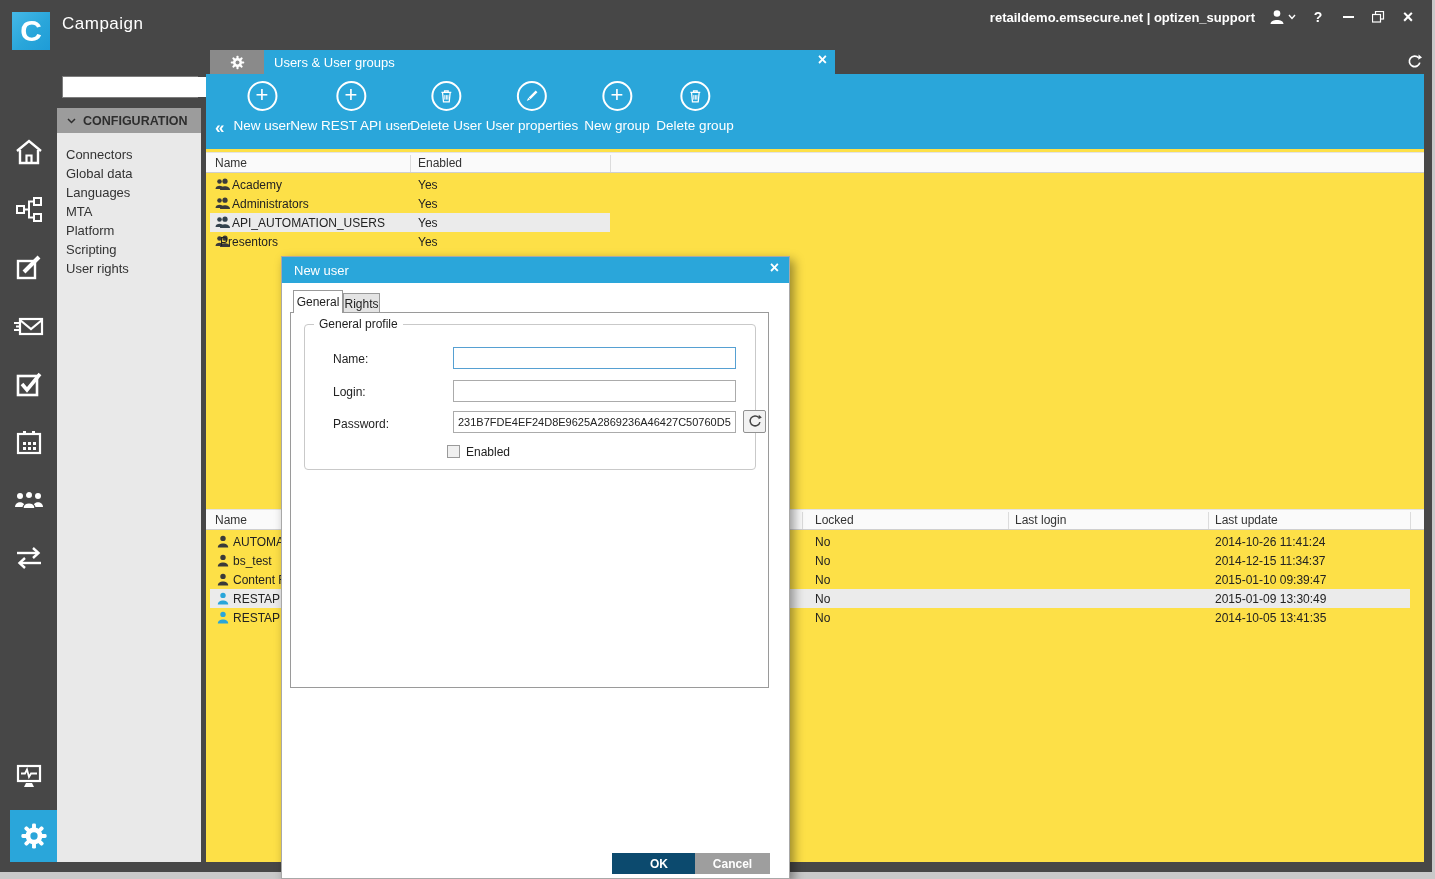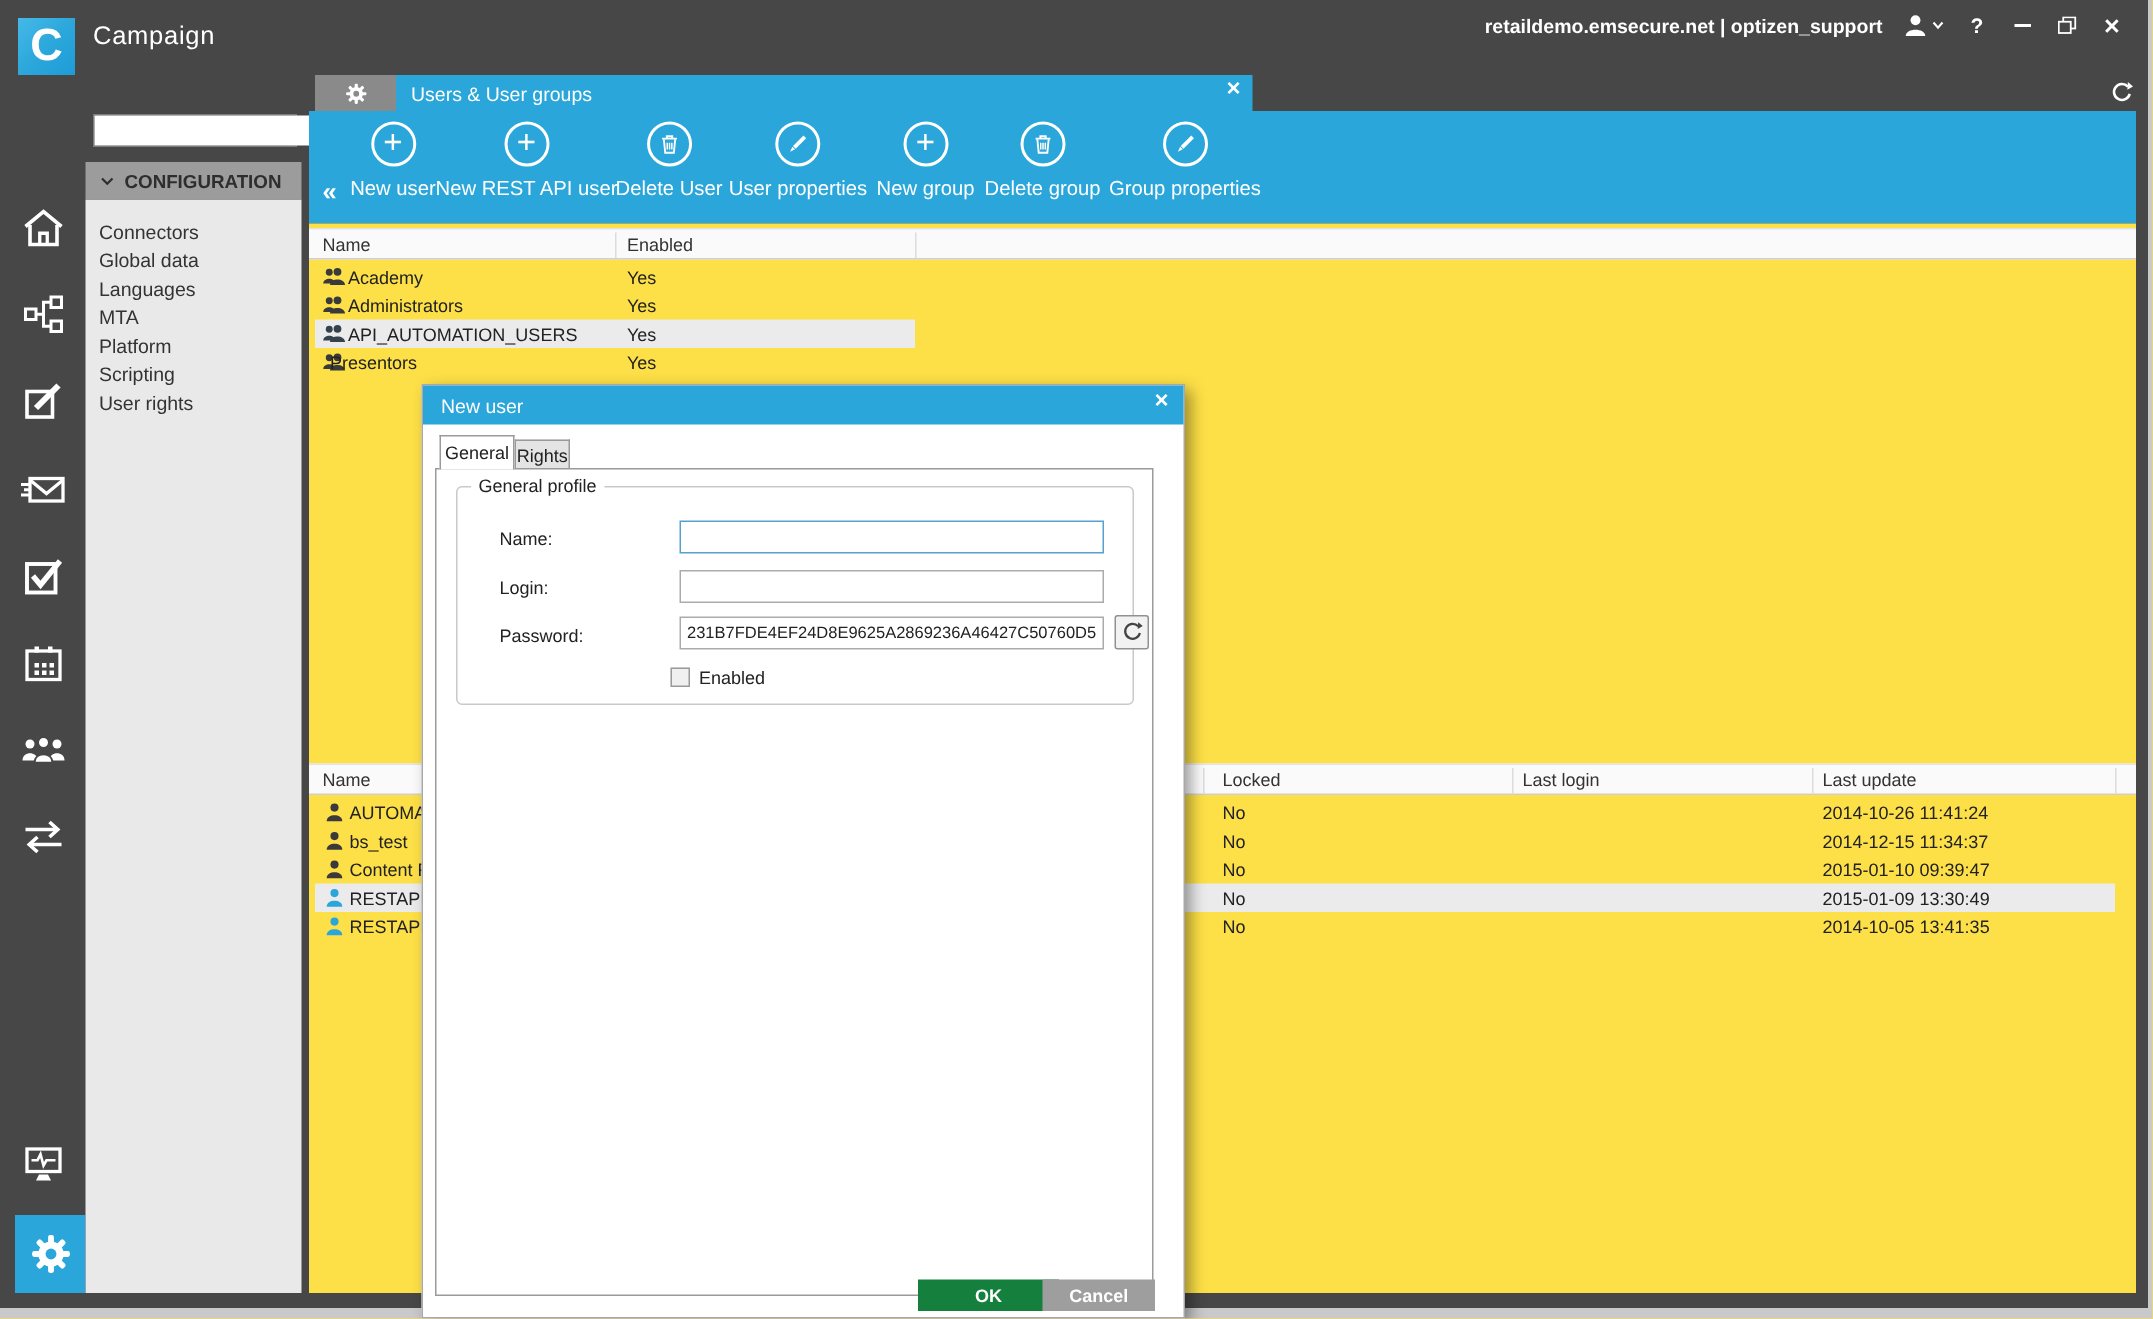--- a/index.html
+++ b/index.html
@@ -64,34 +64,34 @@
 
   
   .dialog { position:absolute; left:281px; top:256px; width:509px; height:623px; background:#fff;
             border:1px solid #a8a8a8; box-shadow:4px 4px 10px rgba(0,0,0,.4); z-index:10; }
   .dlg-title { position:absolute; left:0; top:0; width:100%; height:26px; background:#2aa6da; color:#fff; display:flex; align-items:center; }
   .dlg-title .dtext { font-size:13px; padding-left:12px; }
   .dlg-close { position:absolute; right:10px; top:2px; color:#fff; font-size:16px; font-weight:bold; }
   .dtab { position:absolute; font-size:12px; color:#222; display:flex; align-items:center; justify-content:center; }
   .dtab-general { left:11px; top:33px; width:50px; height:23px; background:#fff; border:1px solid #9a9a9a; border-bottom:none; z-index:2; }
   .dtab-rights { left:61px; top:36px; width:37px; height:20px; background:#e4e4e4; border:1px solid #9a9a9a; border-bottom:none; }
-  .dpanel { position:absolute; left:8px; top:55px; width:479px; height:552px; background:#fff; border:1px solid #9a9a9a; }
+  .dpanel { position:absolute; left:8px; top:55px; width:479px; height:376px; background:#fff; border:1px solid #9a9a9a; }
   .fieldset { position:absolute; left:13px; top:11px; width:452px; height:146px; border:1px solid #c9c9c9; border-radius:4px; }
   .legend { position:absolute; left:9px; top:-8px; background:#fff; padding:0 5px; font-size:12px; color:#222; }
   .flabel { position:absolute; left:28px; font-size:12px; color:#222;text-align:right; }
   .finput { position:absolute; left:148px; width:283px; height:22px; border:1px solid #ababab; font-size:11px; padding:0 4px;
             font-family:"Liberation Sans",sans-serif; color:#222; outline:none; }
   .finput.focus { border:1px solid #56a0d2; }
   .refresh-btn { position:absolute; left:438px; width:23px; height:23px; background:#f2f2f2; border:1px solid #919191; border-radius:2px;
                  display:flex; align-items:center; justify-content:center; }
   .checkbox { position:absolute; left:150px; top:188px; width:13px; height:13px; background:#f0f0f0; border:1px solid #9a9a9a; }
   .cblabel { position:absolute; left:169px; top:187px; font-size:12px; color:#222; }
   .dlg-btn { position:absolute; top:596px; height:21px; color:#fff; font-size:12px; font-weight:bold;
              display:flex; align-items:center; justify-content:center; }
-  .btn-ok { left:330px; width:94px; background:#15803d; }
+  .btn-ok { left:330px; width:94px; background:#0c4a6e; }
   .btn-cancel { left:413px; width:75px; background:#9e9e9e; }
 
   svg { display:block; }
 </style>
 </head>
 <body>
 
 <div class="window">
 
   <div class="header">
@@ -307,31 +307,20 @@
       <div class="tbtn" style="left:489px;">
         <span class="circ">
           <svg width="18" height="18" viewBox="0 0 20 20">
             <path d="M4.5 6 H15.5 M8 6 V4.3 H12 V6" fill="none" stroke="#fff" stroke-width="1.4"></path>
             <path d="M5.8 6.5 L6.8 16.5 H13.2 L14.2 6.5" fill="none" stroke="#fff" stroke-width="1.4"></path>
             <path d="M8.3 9 V14 M10 9 V14 M11.7 9 V14" stroke="#fff" stroke-width="1.1"></path>
           </svg>
         </span>
         <span class="tlabel">Delete group</span>
       </div>
-      <div class="tbtn" style="left:584px;">
-        <span class="circ">
-          <svg width="18" height="18" viewBox="0 0 20 20">
-            <g transform="rotate(45 10 10)" fill="#fff">
-              <rect x="8.6" y="2.6" width="2.8" height="11"></rect>
-              <polygon points="10,18 8.6,14.2 11.4,14.2"></polygon>
-            </g>
-          </svg>
-        </span>
-        <span class="tlabel">Group properties</span>
-      </div>
     </div>
 
     <div class="white">
 
       <div class="thead" style="top:3px;">
         <span class="hcell" style="left:9px;">Name</span>
         <span class="hcell" style="left:212px;">Enabled</span>
         <span class="vsep" style="left:204px;"></span>
         <span class="vsep" style="left:404px;"></span>
       </div>

